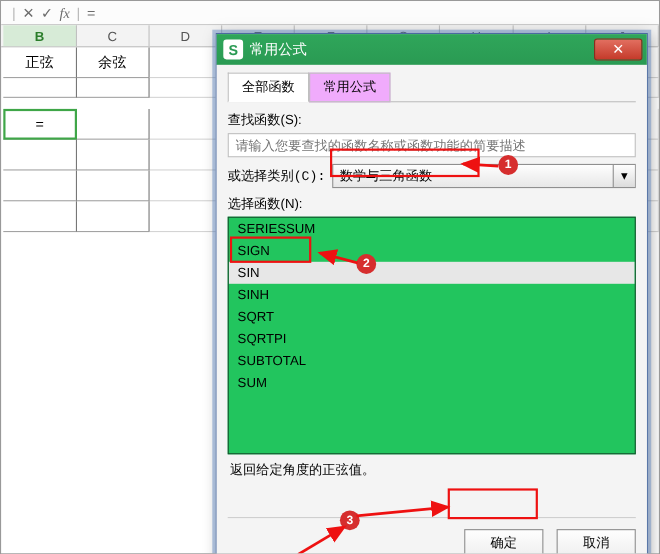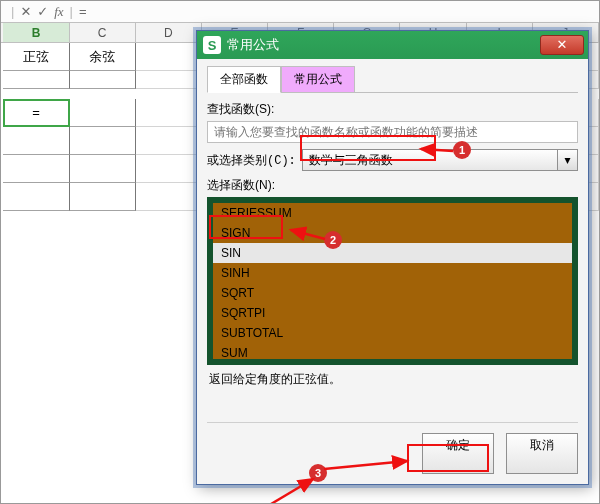--- a/index.html
+++ b/index.html
@@ -120,21 +120,21 @@
     display:flex; align-items:center; padding:0 6px; font-size:12px;
     position:relative;
   }
   .combo .arrow {
     position:absolute; right:0; top:0; bottom:0; width:20px;
     border-left:1px solid #8f8f8f;
     display:flex; align-items:center; justify-content:center;
     background:linear-gradient(#fefefe,#dcdcdc);
   }
   .funclist {
-    border:6px solid #14532d; background:#a16207; height:168px;
+    border:1px solid #14532d; background:#22c55e; height:216px;
     overflow:hidden; margin-top:2px;
   }
   .funclist .item {
     padding:2px 8px; font-size:12px; height:20px; line-height:16px;
   }
   .funclist .item.sel { background:#e7e7e7;}
   .sig { font-weight:bold; margin:12px 2px 6px 2px; font-size:12px;}
   .desc { margin:6px 2px 34px 2px; font-size:12px;}
   .btnrow {
     display:flex; justify-content:flex-end; gap:12px;

